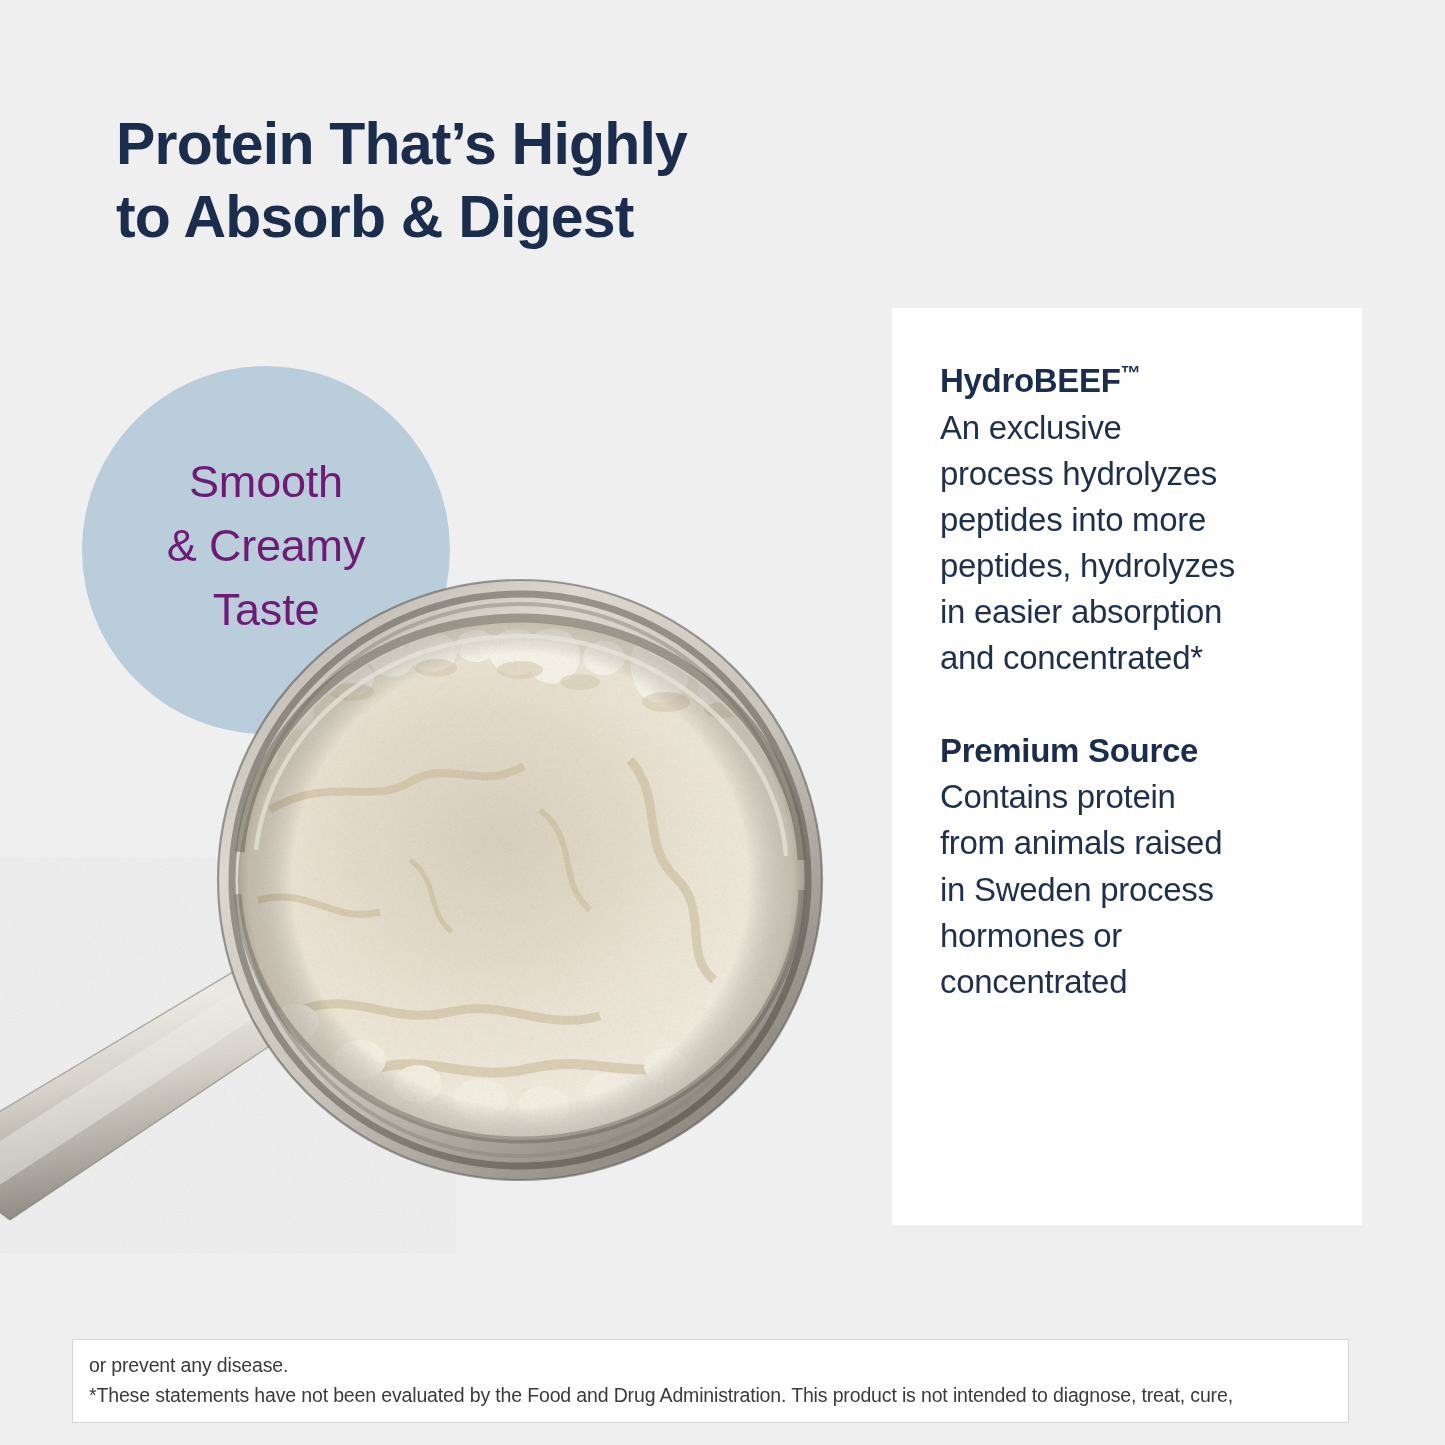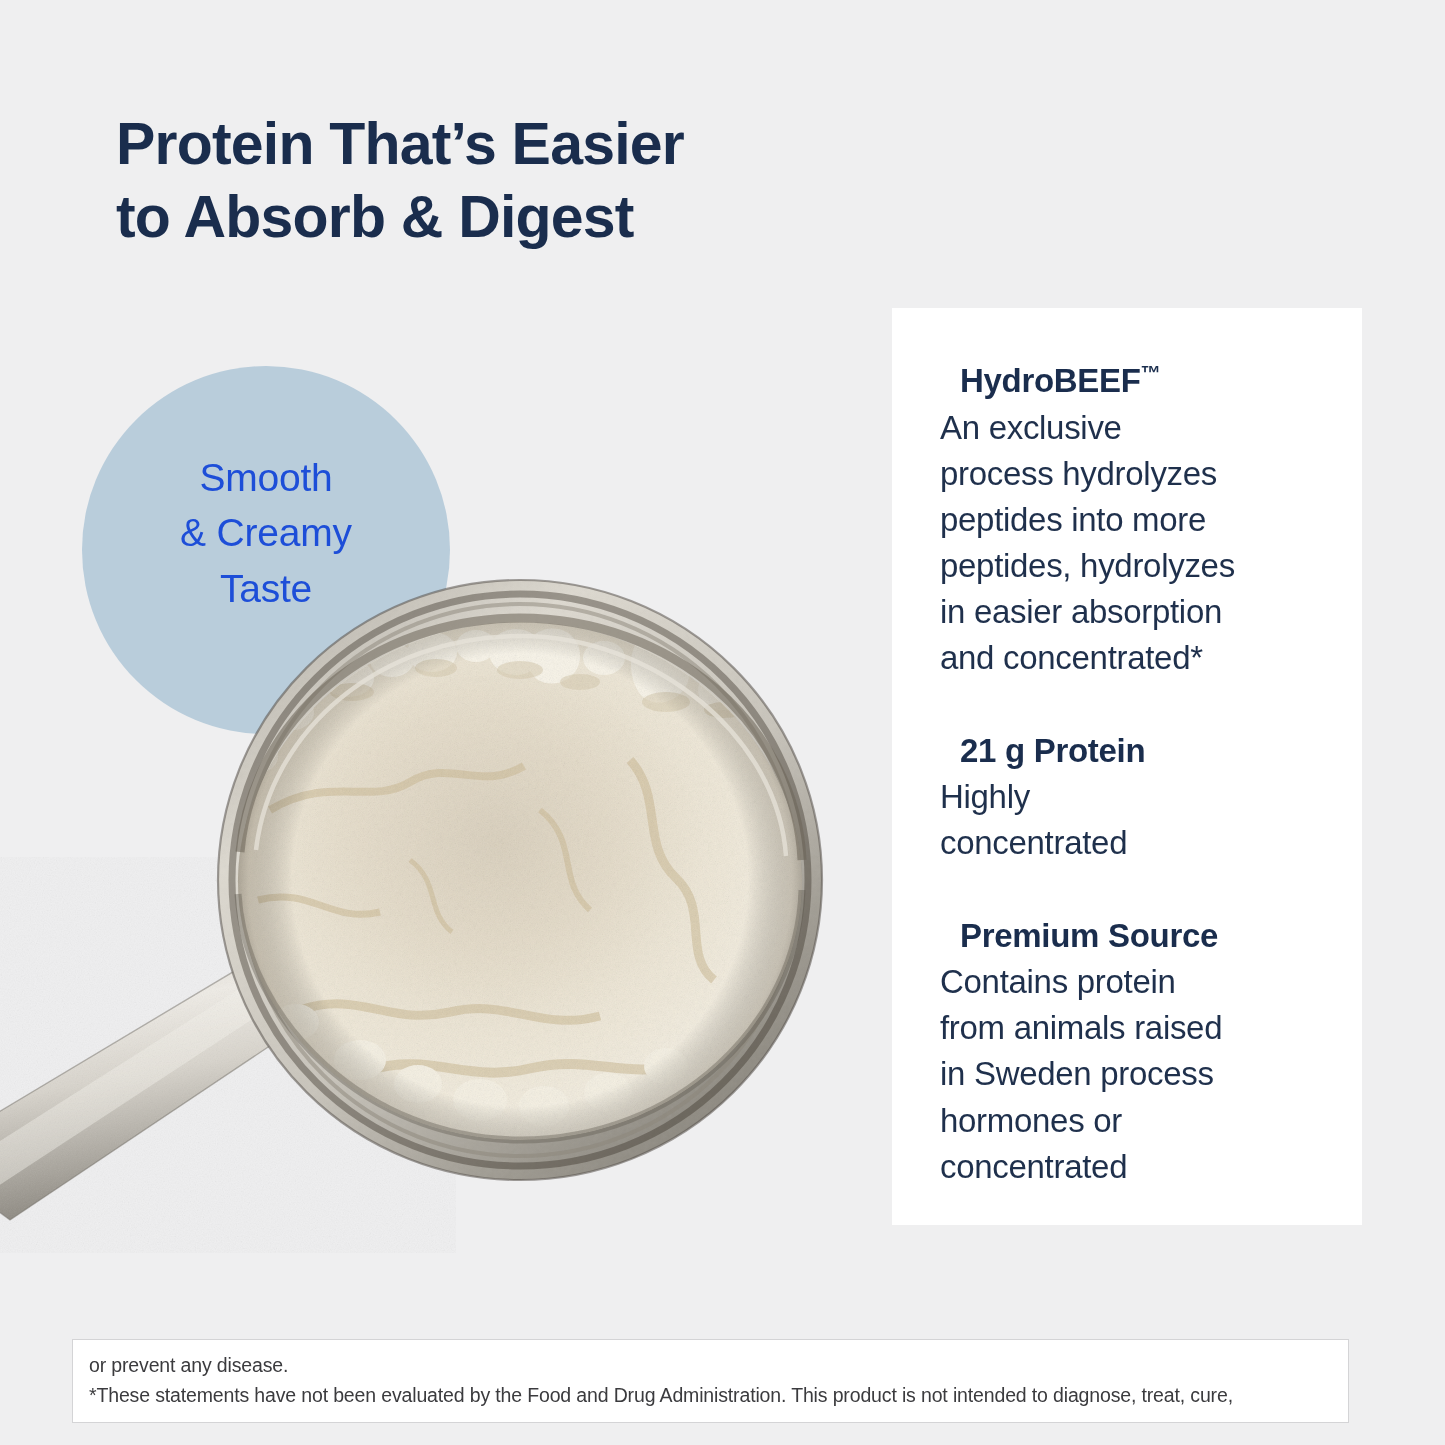--- a/index.html
+++ b/index.html
@@ -32,22 +32,22 @@
     width:368px; height:368px;
     border-radius:50%;
     background:#b9cddb;
     z-index:2;
   }
   .badge-text {
     position:absolute;
     left:0; top:84px;
     width:368px;
     text-align:center;
-    color:#1d4ed8;
-    font-size:39px;
+    color:#701a75;
+    font-size:45px;
     line-height:1.42;
     font-weight:400;
     letter-spacing:-0.2px;
   }
   .badge-text span { display:block; white-space:pre; }
 
   
   .scoop-wrap {
     position:absolute;
     left:-60px; top:560px;
@@ -71,21 +71,20 @@
   }
   .feature { margin-bottom:46px; }
   .feature:last-child { margin-bottom:0; }
   .feature-title {
     color:#1a2d4d;
     font-weight:bold;
     font-size:33px;
     line-height:1.38;
     letter-spacing:-0.3px;
     margin-bottom:1px;
-    margin-left:20px;
   }
   .feature-title .tm {
     font-size:20px;
     vertical-align:super;
     font-weight:bold;
     letter-spacing:0;
   }
   .feature-body {
     color:#1f304c;
     font-weight:400;
@@ -109,21 +108,21 @@
     font-size:19.5px;
     line-height:1.52;
     letter-spacing:-0.15px;
   }
   .footer-text span { display:block; white-space:pre; }
 </style>
 </head>
 <body>
 
 <div class="headline">
-  <span class="hl-line">Protein That’s Easier</span>
+  <span class="hl-line">Protein That’s Highly</span>
   <span class="hl-line">to Absorb &amp; Digest</span>
 </div>
 
 <div class="badge">
   <div class="badge-text">
     <span>Smooth</span>
     <span>&amp; Creamy</span>
     <span>Taste</span>
   </div>
 </div>
@@ -285,29 +284,20 @@
       <div class="feature-body">
         <span>An exclusive</span>
         <span>process hydrolyzes</span>
         <span>peptides into more</span>
         <span>peptides, hydrolyzes</span>
         <span>in easier absorption</span>
         <span>and concentrated*</span>
       </div>
     </div>
 
-    <div class="feature">
-      <div class="feature-title">
-        <span>21 g Protein</span>
-      </div>
-      <div class="feature-body">
-        <span>Highly</span>
-        <span>concentrated</span>
-      </div>
-    </div>
 
     <div class="feature">
       <div class="feature-title">
         <span>Premium Source</span>
       </div>
       <div class="feature-body">
         <span>Contains protein</span>
         <span>from animals raised</span>
         <span>in Sweden process</span>
         <span>hormones or</span>

